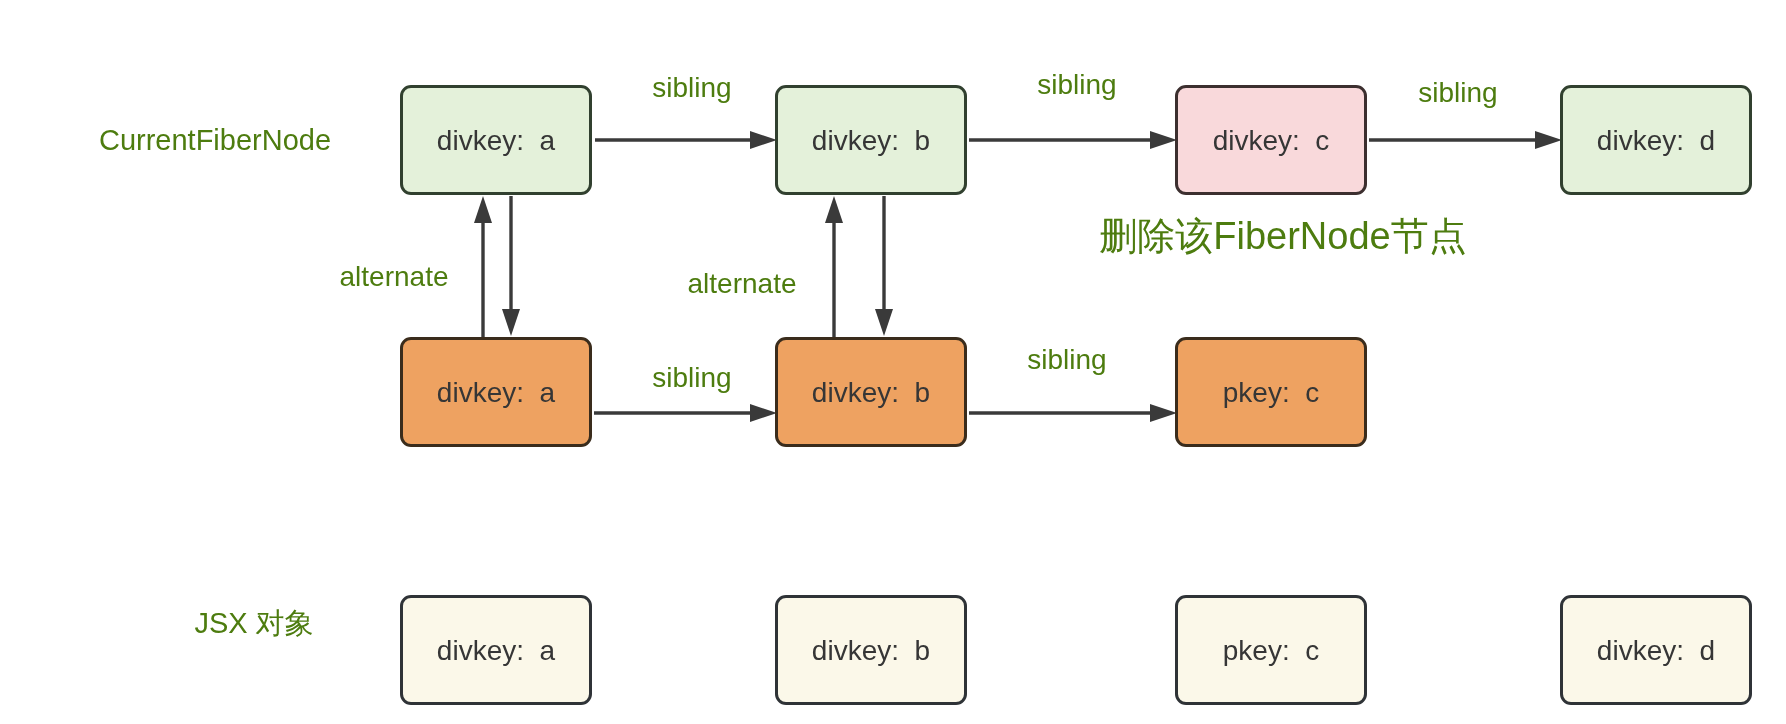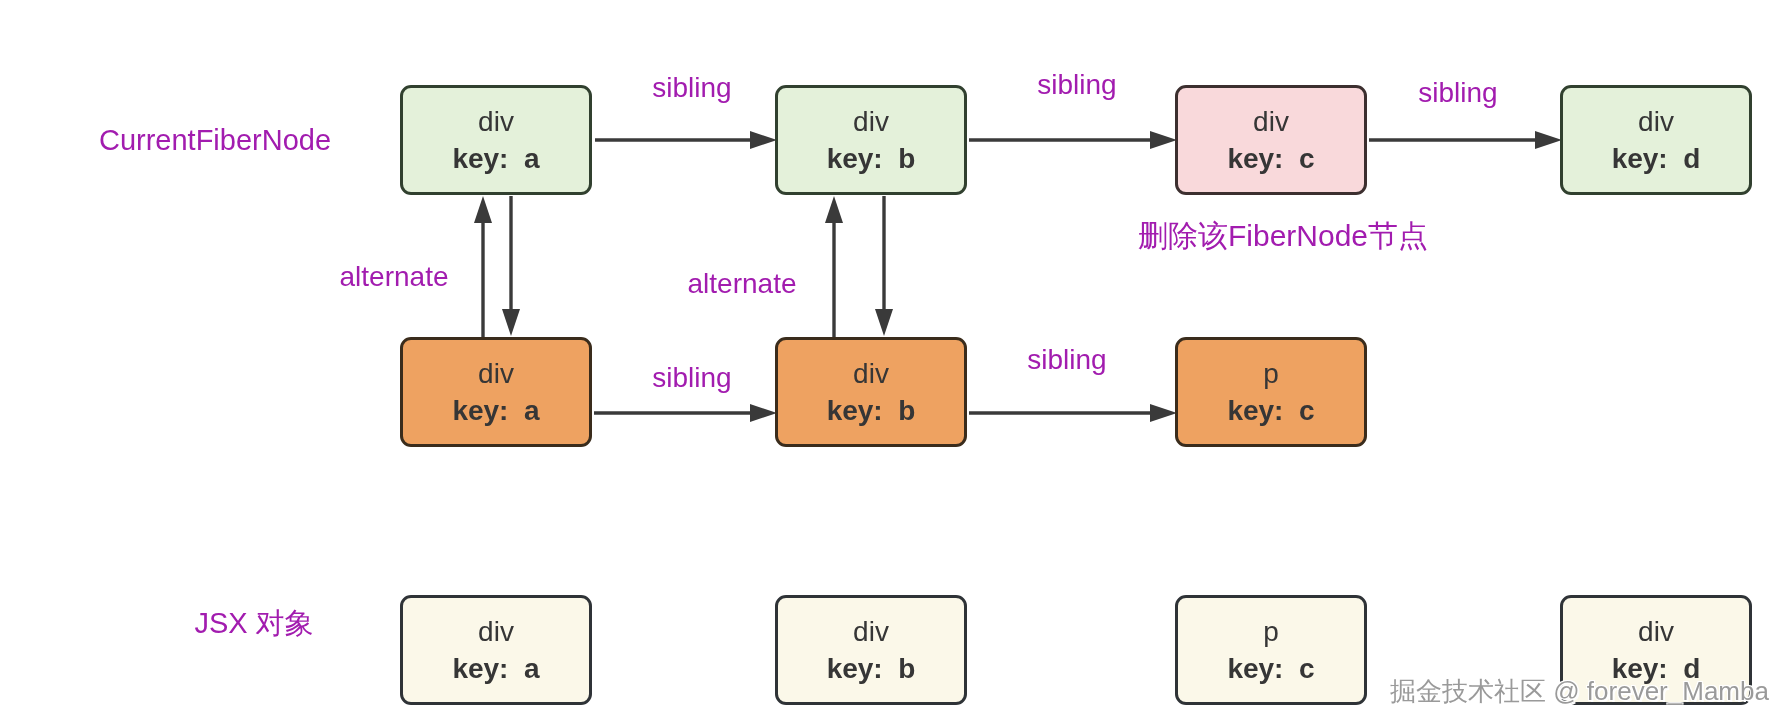--- a/index.html
+++ b/index.html
@@ -24,45 +24,45 @@
   .arrows{position:absolute;left:0;top:0;width:1786px;height:724px;}
   .arrows line{stroke:#3a3a3a;stroke-width:3.4;}
   .arrows polygon{fill:#3a3a3a;stroke:none;}
 
   .node{
     position:absolute;
     width:192px;height:110px;
     box-sizing:border-box;
     border:3px solid #333333;
     border-radius:11px;
-    display:flex;flex-direction:column;
+    display:flex;flex-direction:row;
     align-items:center;justify-content:center;
     font-size:28px;line-height:37px;
     color:#363636;
     font-weight:500;
   }
-  .node .key{white-space:pre;font-weight:bold;}
+  .node .key{white-space:pre;}
   .green {background:#e4f1da;border-color:#31402f;}
   .pink  {background:#f9d9db;border-color:#3c2f2f;}
   .orange{background:#eea261;border-color:#3a2c1c;}
   .cream {background:#fbf8e9;border-color:#2f3337;}
 
   .col-a{left:400px;} .col-b{left:775px;} .col-c{left:1175px;} .col-d{left:1560px;}
   .row-top{top:85px;} .row-mid{top:337px;} .row-bot{top:595px;}
 
   .txt{
     position:absolute;
     transform:translate(-50%,-50%);
     white-space:nowrap;
-    color:#a21caf;
+    color:#4d7c0f;
     font-weight:500;
   }
   .row-label{font-size:29px;}
   .edge-label{font-size:28px;}
-  .annotation{font-size:30px;}
+  .annotation{font-size:38px;}
   .annotation-create{font-size:32px;}
 
   .watermark{
     position:absolute;
     left:1390px;top:674px;
     font-size:26px;
     color:#9a9a9a;
     white-space:nowrap;
     text-shadow:
       1px 1px 0 #ffffff,-1px -1px 0 #ffffff,
@@ -171,15 +171,14 @@
   <div class="txt edge-label" style="left:692px;top:88px">sibling</div>
   <div class="txt edge-label" style="left:1077px;top:85px">sibling</div>
   <div class="txt edge-label" style="left:1458px;top:93px">sibling</div>
   <div class="txt edge-label" style="left:692px;top:378px">sibling</div>
   <div class="txt edge-label" style="left:1067px;top:360px">sibling</div>
   <div class="txt edge-label" style="left:394px;top:277px">alternate</div>
   <div class="txt edge-label" style="left:742px;top:284px">alternate</div>
 
   <div class="txt annotation" style="left:1283px;top:236px">删除该FiberNode节点</div>
 
-  <div class="watermark">掘金技术社区 @ forever_Mamba</div>
 
 </div>
 
 </body></html>

